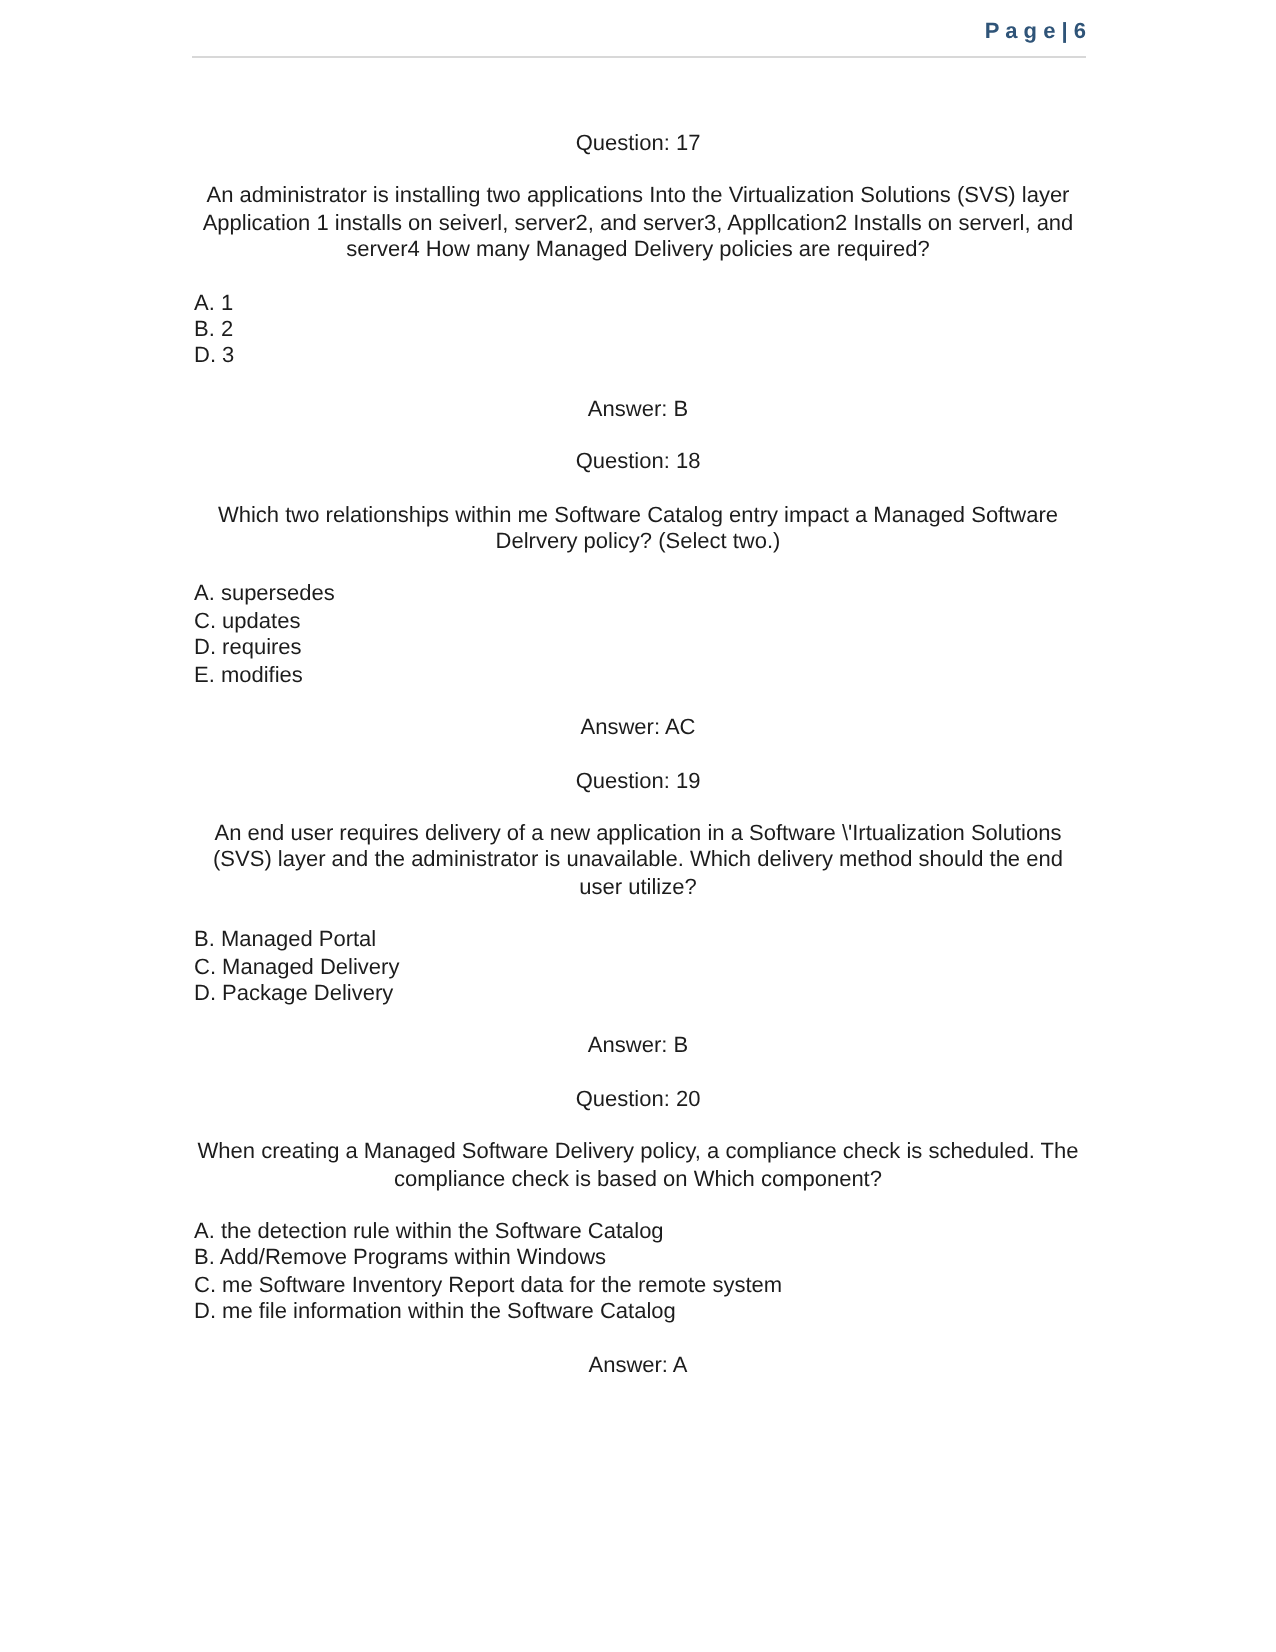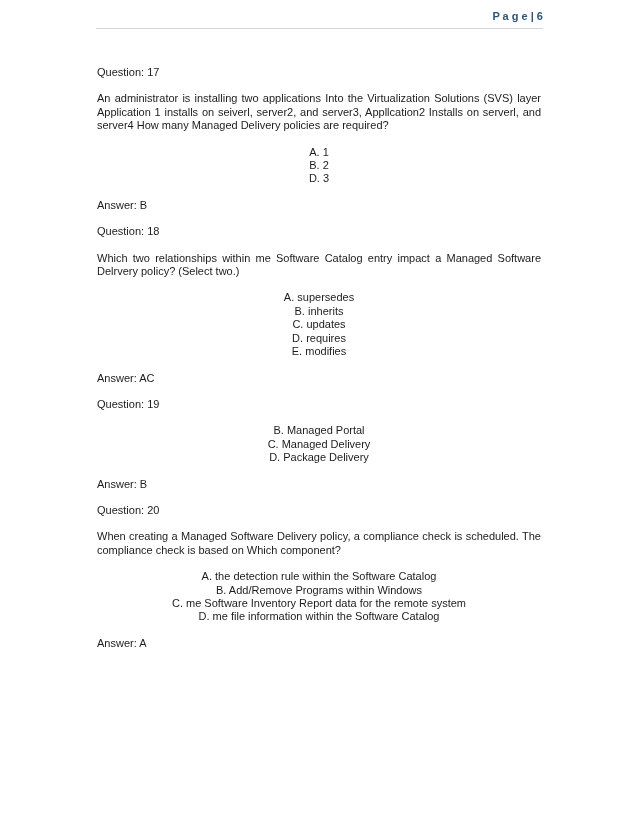--- a/index.html
+++ b/index.html
@@ -25,23 +25,23 @@
     border-bottom: 1px solid #d8d8d8;
   }
   .content {
     position: absolute;
     left: 97px;
     top: 66px;
     width: 444px;
     font-size: 11px;
     line-height: 13.4px;
   }
-  .content p { margin: 0 0 13px 0; }
+  .content p { margin: 0 0 13px 0; text-align: center; }
   .q-body { text-align: justify; }
-  .options { margin: 0 0 13px 0; text-align: center; }
+  .options { margin: 0 0 13px 0; }
   .opt { white-space: pre-wrap; }
 </style>
 </head>
 <body>
 
 <div class="page">
 
   <div class="page-header">
     <span>P a g e  | 6</span>
   </div>
@@ -57,30 +57,30 @@
         <div class="opt">D. 3</div>
       </div>
       <p class="answer">Answer: B</p>
     </section>
 
     <section>
       <p class="q-title">Question: 18</p>
       <p class="q-body">Which two relationships within me Software Catalog entry impact a Managed Software Delrvery policy? (Select two.)</p>
       <div class="options">
         <div class="opt">A. supersedes</div>
-        <div class="opt">B. inherits</div>
         <div class="opt">C. updates</div>
         <div class="opt">D. requires</div>
         <div class="opt">E. modifies</div>
       </div>
       <p class="answer">Answer: AC</p>
     </section>
 
     <section>
       <p class="q-title">Question: 19</p>
+      <p class="q-body">An end user requires delivery of a new application in a Software \'Irtualization Solutions (SVS) layer and the administrator is unavailable. Which delivery method should the end user utilize?</p>
       <div class="options">
         <div class="opt">B. Managed Portal</div>
         <div class="opt">C. Managed Delivery</div>
         <div class="opt">D. Package Delivery</div>
       </div>
       <p class="answer">Answer: B</p>
     </section>
 
     <section>
       <p class="q-title">Question: 20</p>

